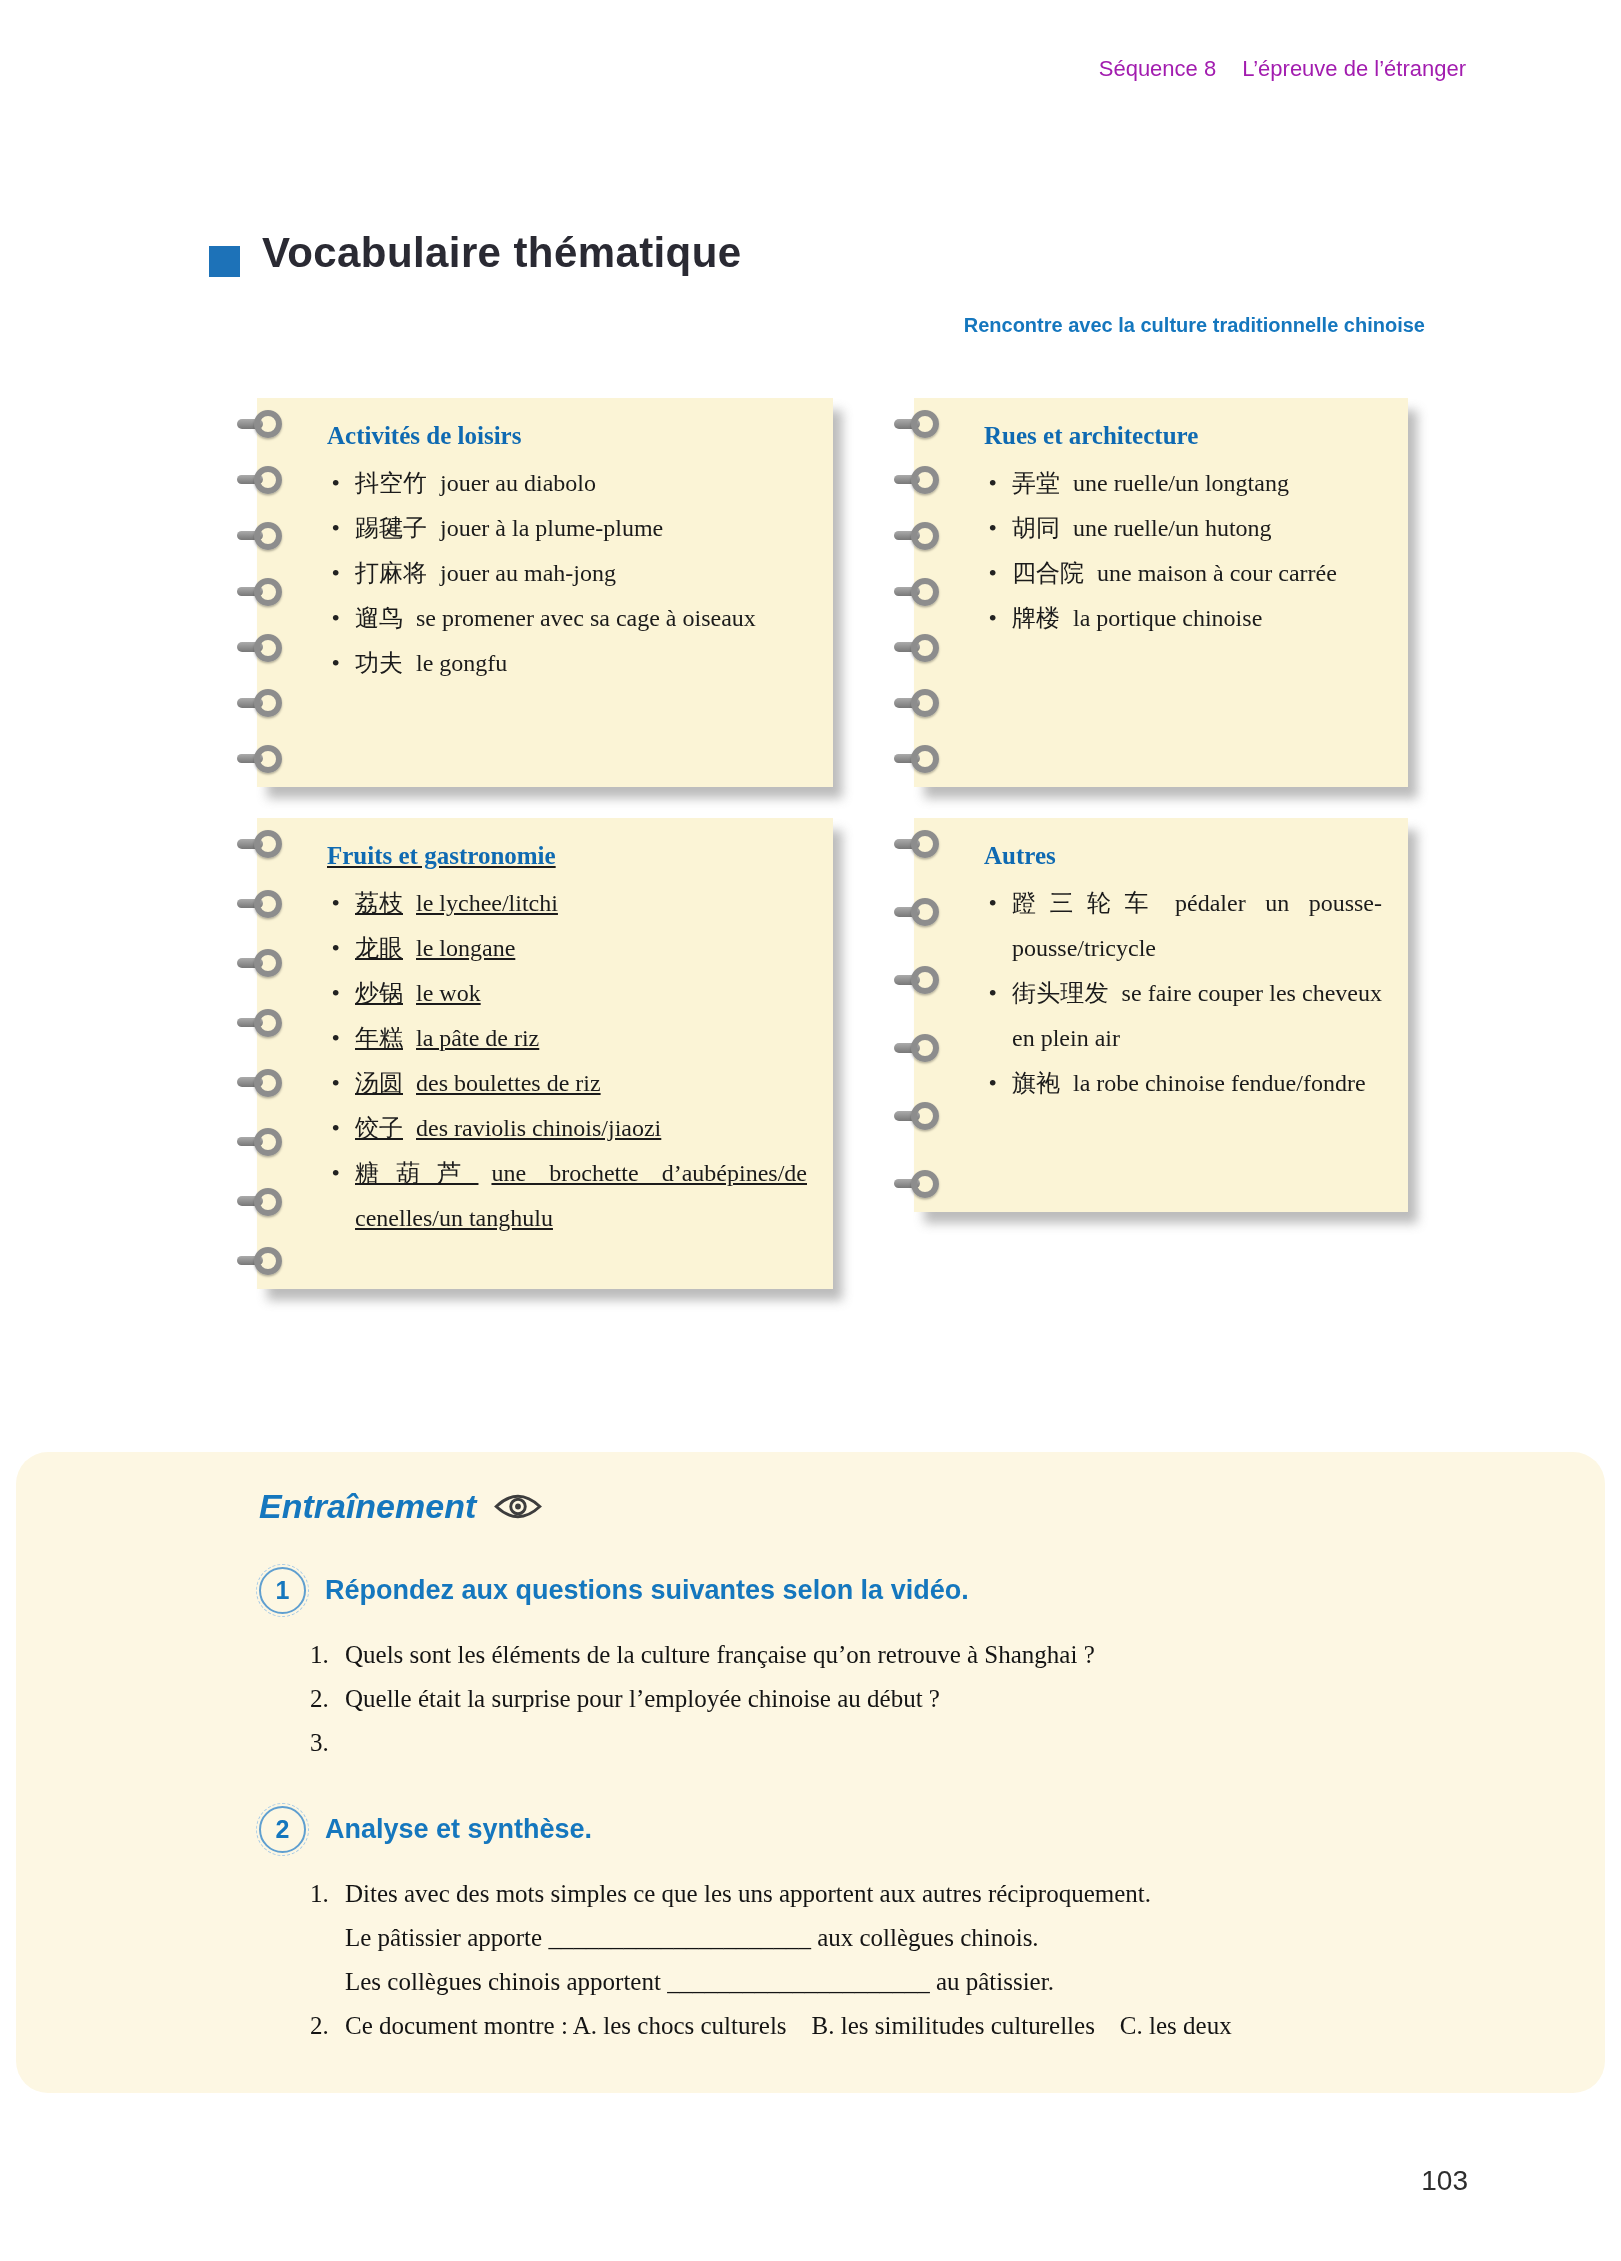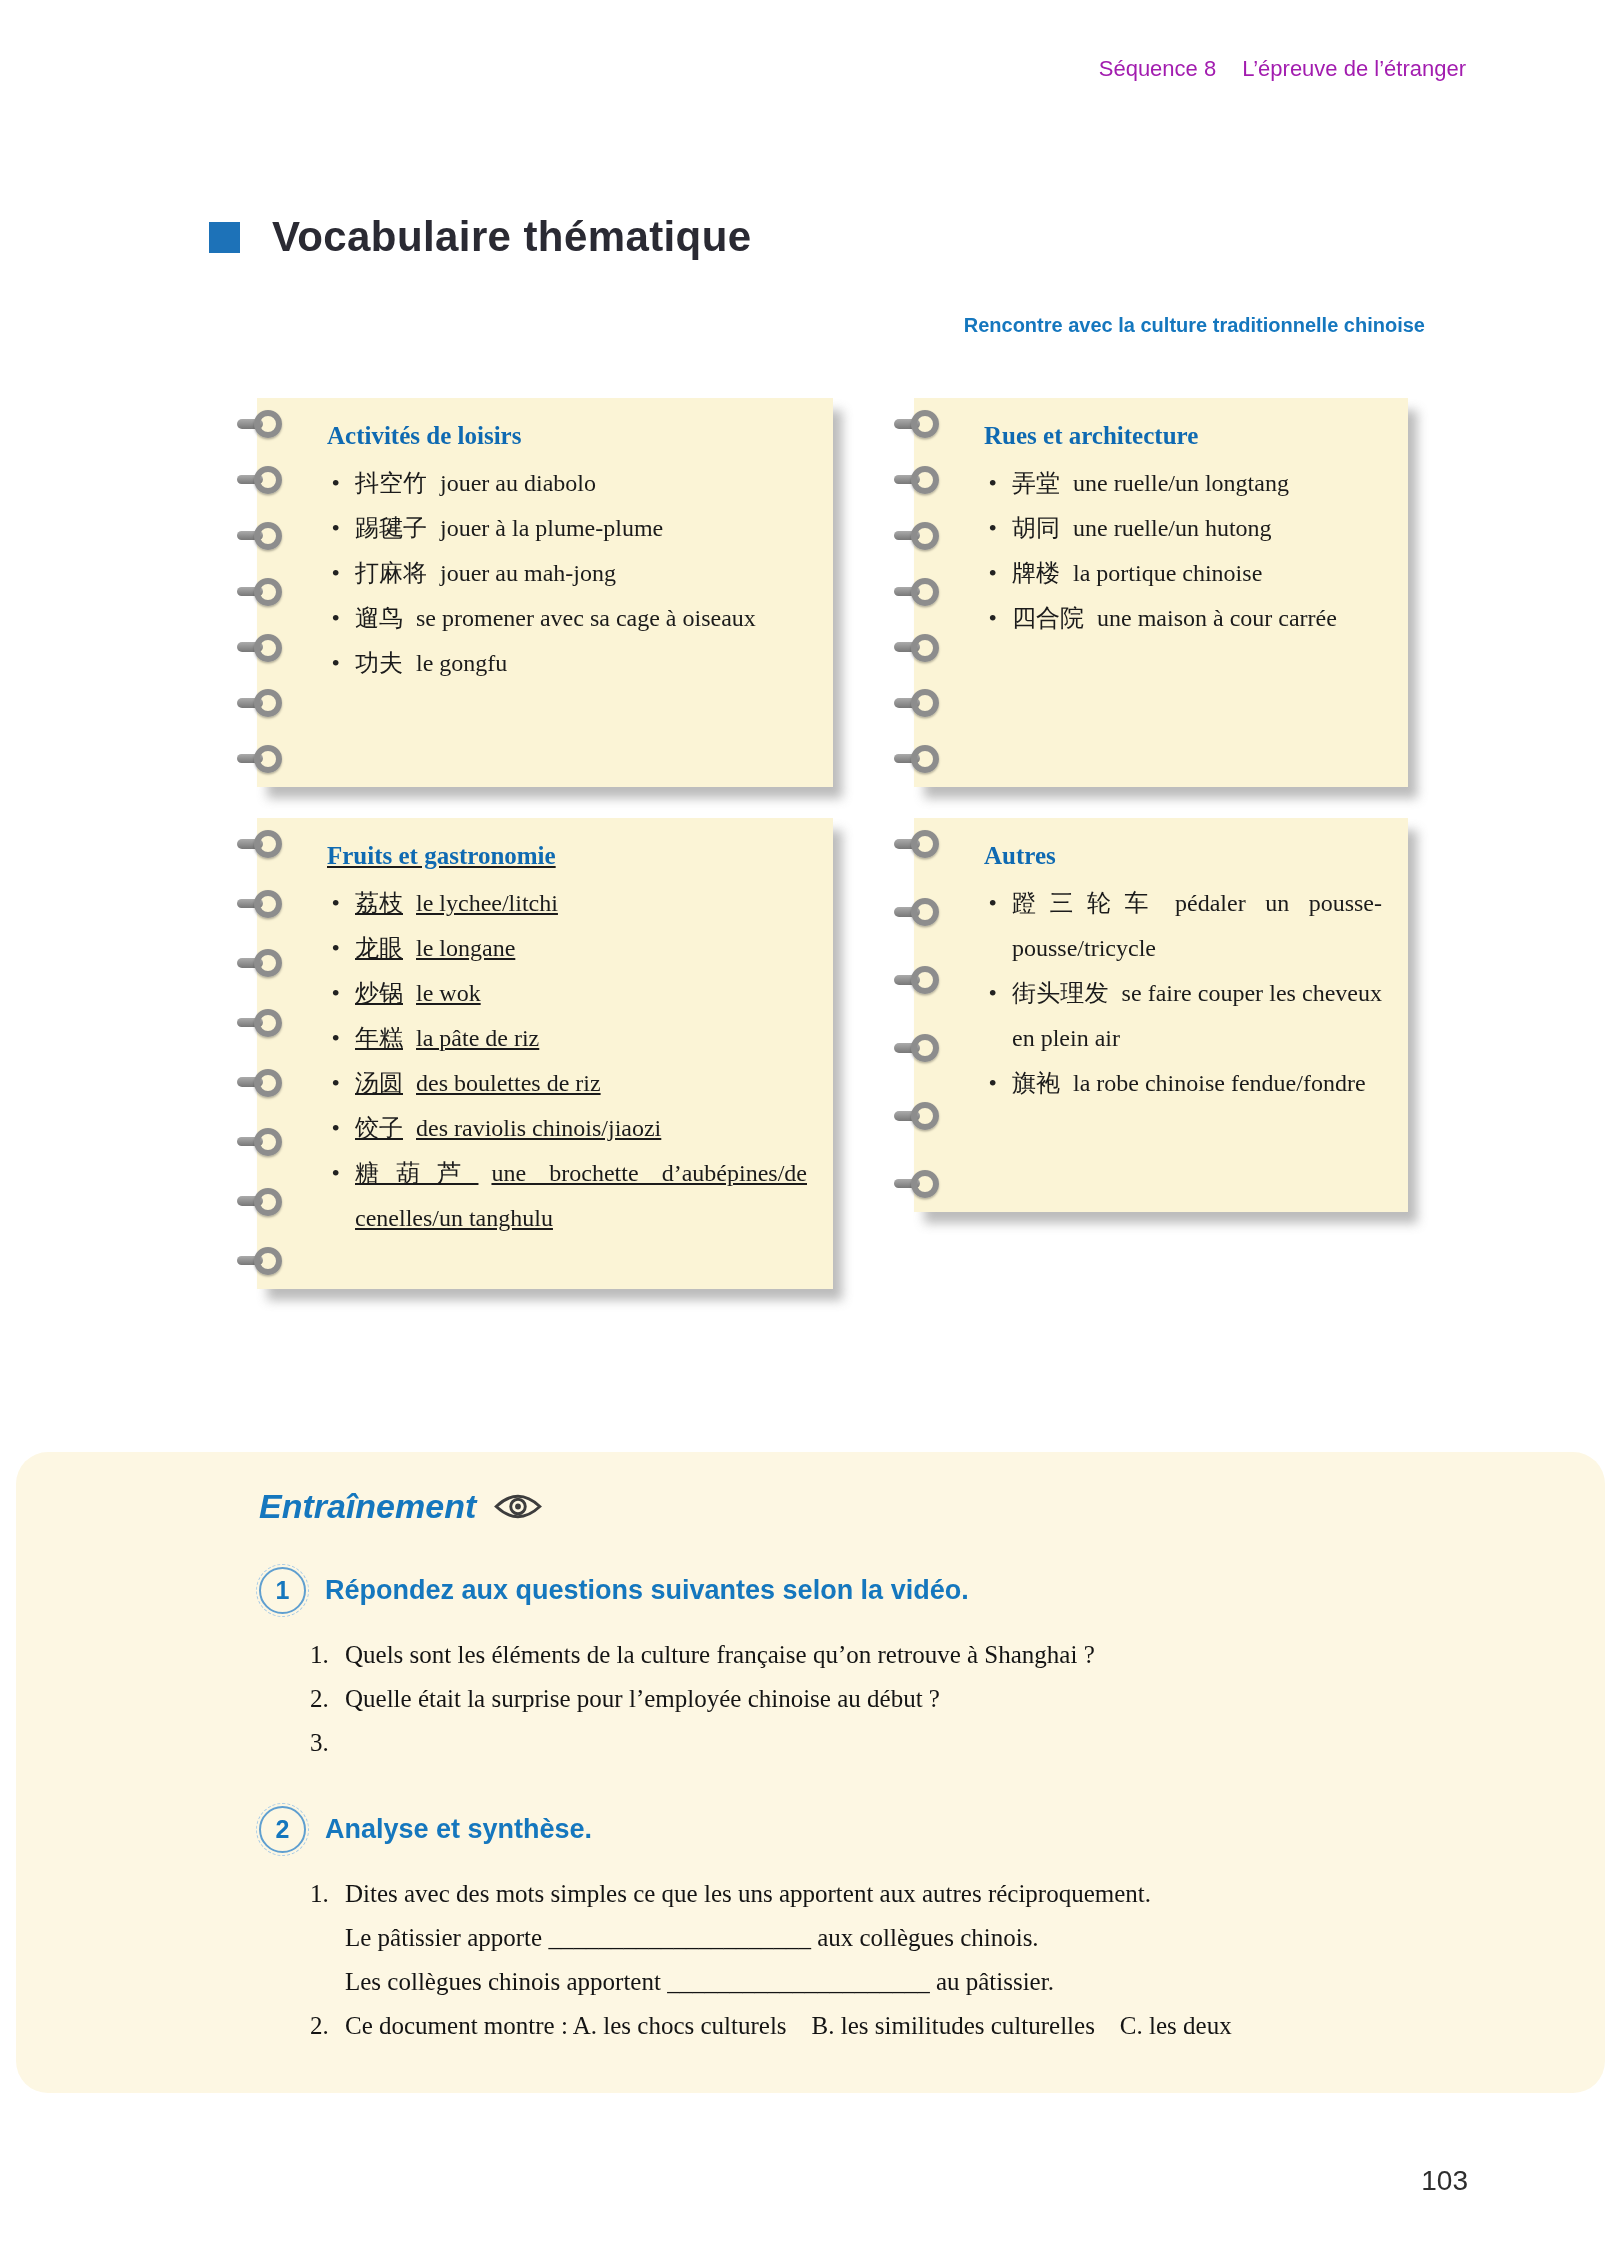--- a/index.html
+++ b/index.html
@@ -12,21 +12,21 @@
 
   
   .running-header {
     position:absolute; top:56px; right:155px;
     font-family:"Liberation Sans","DejaVu Sans",sans-serif;
     font-size:22px; color:#a21caf;
   }
   .running-header .seq { margin-right:26px; }
 
   
-  .doc-title-row { position:absolute; left:209px; top:213px; display:flex; align-items:center; gap:32px; }
+  .doc-title-row { position:absolute; left:209px; top:229px; display:flex; align-items:flex-end; gap:22px; }
   .title-square { width:31px; height:31px; background:#1d72b8; }
   .doc-title-row h1 {
     font-family:"Liberation Sans","DejaVu Sans",sans-serif;
     font-weight:700; font-size:42px; color:#2a2a33; letter-spacing:0.4px;
   }
   .subtitle {
     position:absolute; left:0; top:314px; width:1425px; text-align:right;
     font-family:"Liberation Sans","DejaVu Sans",sans-serif;
     font-weight:700; font-size:20px; color:#1577be;
   }
@@ -143,22 +143,22 @@
         <span class="ring"></span>
         <span class="ring"></span>
         <span class="ring"></span>
         <span class="ring"></span>
         <span class="ring"></span>
       </div>
     <h3 class="card-title">Rues et architecture</h3>
     <ul class="vlist">
       <li class="vi"><span class="zh">弄堂</span><span class="fr">une ruelle/un longtang</span></li>
       <li class="vi"><span class="zh">胡同</span><span class="fr">une ruelle/un hutong</span></li>
+      <li class="vi"><span class="zh">四合院</span><span class="fr">une maison à cour carrée</span></li>
       <li class="vi"><span class="zh">牌楼</span><span class="fr">la portique chinoise</span></li>
-      <li class="vi"><span class="zh">四合院</span><span class="fr">une maison à cour carrée</span></li>
     </ul>
   </section>
 
   <section class="card card3">
     <div class="rings">
         <span class="ring"></span>
         <span class="ring"></span>
         <span class="ring"></span>
         <span class="ring"></span>
         <span class="ring"></span>

